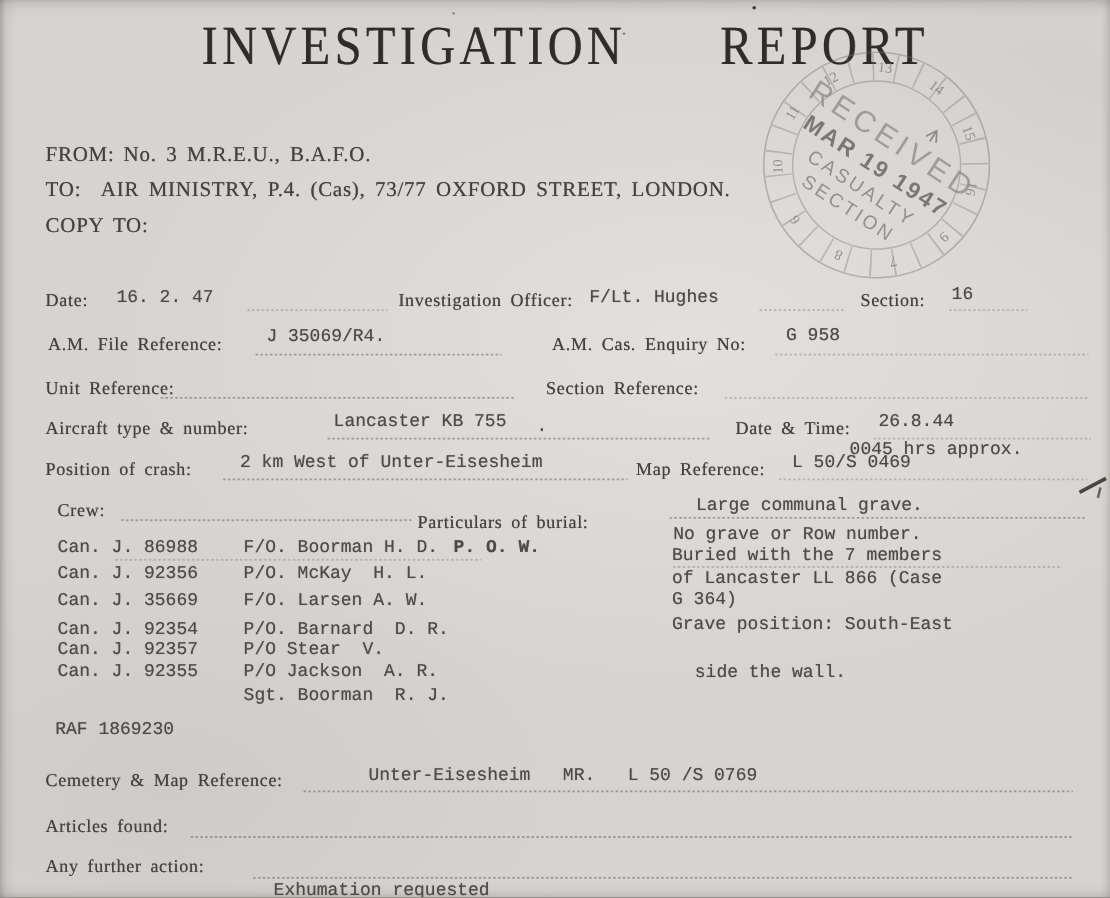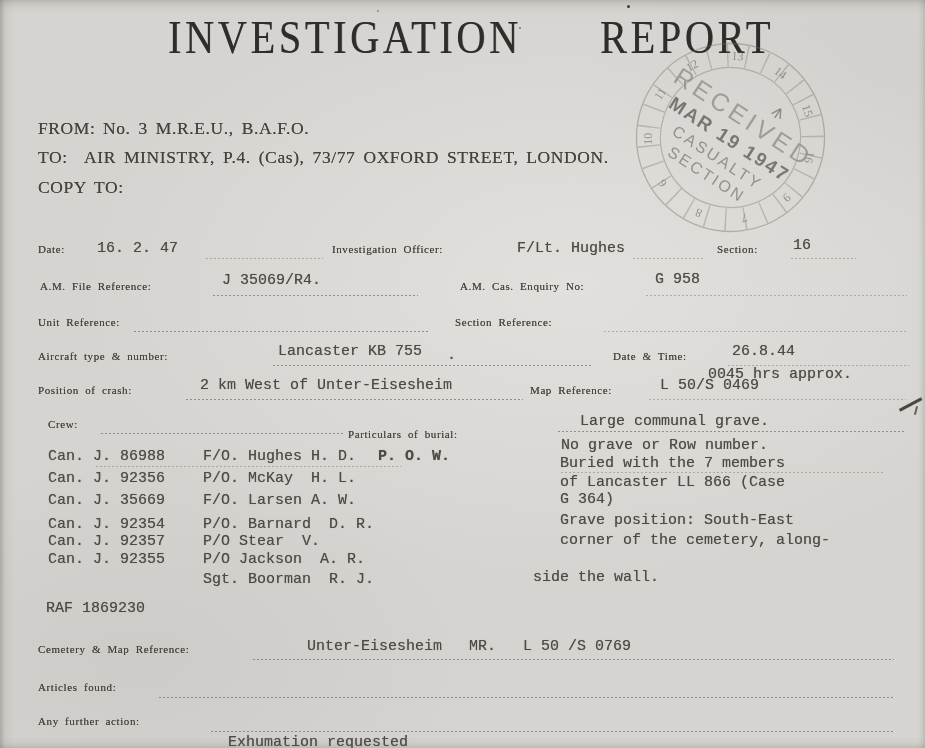--- a/index.html
+++ b/index.html
@@ -10,21 +10,21 @@
       radial-gradient(ellipse 700px 420px at 62% 38%, rgba(236,234,230,.55), rgba(236,234,230,0) 70%),
       radial-gradient(ellipse 500px 300px at 15% 88%, rgba(190,188,184,.35), rgba(190,188,184,0) 70%),
       radial-gradient(ellipse 420px 260px at 95% 10%, rgba(205,203,199,.4), rgba(205,203,199,0) 70%),
       linear-gradient(90deg, rgba(120,118,114,.38) 0px, rgba(120,118,114,.10) 5px, rgba(120,118,114,0) 14px);
     box-shadow: inset 0 8px 14px -10px rgba(70,68,64,.5), inset 0 -7px 12px -9px rgba(70,68,64,.45),
                 inset -6px 0 10px -8px rgba(70,68,64,.35);
     font-family:"Liberation Serif", serif;
   }
   .abs{position:absolute;}
   .lbl{
-    font-family:"Liberation Serif", serif; font-size:11px; letter-spacing:.6px; word-spacing:3px;
+    font-family:"Liberation Serif", serif; font-size:15px; letter-spacing:.6px; word-spacing:3px;
     color:#45423d; text-shadow:0 0 .6px rgba(69,66,61,.75); white-space:pre;
   }
   .big{font-size:17.5px;}
   .mono{
     font-family:"Liberation Mono","DejaVu Sans Mono", monospace; font-size:15px;
     color:#4e4a45; text-shadow:0 0 .7px rgba(78,74,69,.6); white-space:pre;
   }
   .dots{
     height:3px;
     background-image:radial-gradient(circle, rgba(100,96,90,.62) .8px, rgba(100,96,90,0) 1px);
@@ -95,21 +95,21 @@
   <span class="abs lbl big" style="left:38px;top:118px;">FROM:</span>
   <span class="abs lbl big" style="left:103px;top:118px;">No. 3 M.R.E.U., B.A.F.O.</span>
   <span class="abs lbl big" style="left:38px;top:147px;">TO:</span>
   <span class="abs lbl big" style="left:84px;top:147px;">AIR MINISTRY, P.4. (Cas), 73/77 OXFORD STREET, LONDON.</span>
   <span class="abs lbl big" style="left:38px;top:177px;">COPY TO:</span>
 
   <span class="abs lbl" style="left:38px;top:243px;">Date:</span>
   <span class="abs mono" style="left:97px;top:240px;">16. 2. 47</span>
   <div class="abs dots faint" style="left:205px;top:257px;width:118px;"></div>
   <span class="abs lbl" style="left:332px;top:243px;">Investigation Officer:</span>
-  <span class="abs mono" style="left:517px;top:240px;text-align:center;">F/Lt. Hughes</span>
+  <span class="abs mono" style="left:491px;top:240px;text-align:center;">F/Lt. Hughes</span>
   <div class="abs dots faint" style="left:632px;top:257px;width:72px;"></div>
   <span class="abs lbl" style="left:717px;top:243px;">Section:</span>
   <span class="abs mono" style="left:793px;top:237px;">16</span>
   <div class="abs dots faint" style="left:790px;top:257px;width:66px;"></div>
 
   <span class="abs lbl" style="left:40px;top:280px;">A.M. File Reference:</span>
   <span class="abs mono" style="left:222px;top:272px;">J 35069/R4.</span>
   <div class="abs dots" style="left:212px;top:294px;width:206px;"></div>
   <span class="abs lbl" style="left:460px;top:280px;text-align:center;">A.M. Cas. Enquiry No:</span>
   <span class="abs mono" style="left:655px;top:271px;">G 958</span>
@@ -136,21 +136,21 @@
   <span class="abs mono" style="left:660px;top:377px;">L 50/S 0469</span>
   <div class="abs dots faint" style="left:648px;top:398px;width:258px;"></div>
 
   <span class="abs lbl" style="left:48px;top:418px;">Crew:</span>
   <div class="abs dots" style="left:100px;top:432px;width:243px;"></div>
   <span class="abs lbl" style="left:348px;top:418px;margin-top:10px;">Particulars of burial:</span>
   <span class="abs mono" style="left:560px;top:413px;margin-left:20px;">Large communal grave.</span>
   <div class="abs dots" style="left:557px;top:430px;width:348px;"></div>
 
   <span class="abs mono" style="left:48px;top:448px;">Can. J. 86988</span>
-  <span class="abs mono" style="left:203px;top:448px;">F/O. Hughes H. D.</span>
+  <span class="abs mono" style="left:203px;top:448px;">F/O. Boorman H. D.</span>
   <span class="abs mono" style="left:378px;top:448px;font-weight:bold;">P. O. W.</span>
   <div class="abs dots faint" style="left:95px;top:465px;width:306px;"></div>
   <span class="abs mono" style="left:48px;top:470px;">Can. J. 92356</span>
   <span class="abs mono" style="left:203px;top:470px;">P/O. McKay  H. L.</span>
   <span class="abs mono" style="left:48px;top:492px;">Can. J. 35669</span>
   <span class="abs mono" style="left:203px;top:492px;">F/O. Larsen A. W.</span>
   <span class="abs mono" style="left:48px;top:516px;">Can. J. 92354</span>
   <span class="abs mono" style="left:203px;top:516px;">P/O. Barnard  D. R.</span>
   <span class="abs mono" style="left:48px;top:533px;">Can. J. 92357</span>
   <span class="abs mono" style="left:203px;top:533px;">P/O Stear  V.</span>
@@ -158,22 +158,21 @@
   <span class="abs mono" style="left:203px;top:551px;">P/O Jackson  A. R.</span>
   <span class="abs mono" style="left:46px;top:600px;">RAF 1869230</span>
   <span class="abs mono" style="left:203px;top:571px;">Sgt. Boorman  R. J.</span>
 
   <span class="abs mono" style="left:561px;top:437px;">No grave or Row number.</span>
   <span class="abs mono" style="left:560px;top:455px;">Buried with the 7 members</span>
   <div class="abs dots faint" style="left:560px;top:471px;width:325px;"></div>
   <span class="abs mono" style="left:560px;top:474px;">of Lancaster LL 866 (Case</span>
   <span class="abs mono" style="left:560px;top:491px;">G 364)</span>
   <span class="abs mono" style="left:560px;top:512px;">Grave position: South-East</span>
-  <span class="abs mono" style="left:560px;top:532px;">corner of the cemetery, along-</span>
-  <span class="abs mono" style="left:533px;top:552px;margin-top:17px;">side the wall.</span>
+  <span class="abs mono" style="left:579px;top:552px;">side the wall.</span>
 
   <span class="abs lbl" style="left:38px;top:643px;">Cemetery &amp; Map Reference:</span>
   <span class="abs mono" style="left:307px;top:638px;">Unter-Eisesheim   MR.   L 50 /S 0769</span>
   <div class="abs dots" style="left:252px;top:658px;width:642px;"></div>
 
   <span class="abs lbl" style="left:38px;top:681px;">Articles found:</span>
   <div class="abs dots" style="left:158px;top:696px;width:736px;"></div>
 
   <span class="abs lbl" style="left:38px;top:715px;">Any further action:</span>
   <span class="abs mono" style="left:228px;top:710px;margin-top:24px;">Exhumation requested</span>

